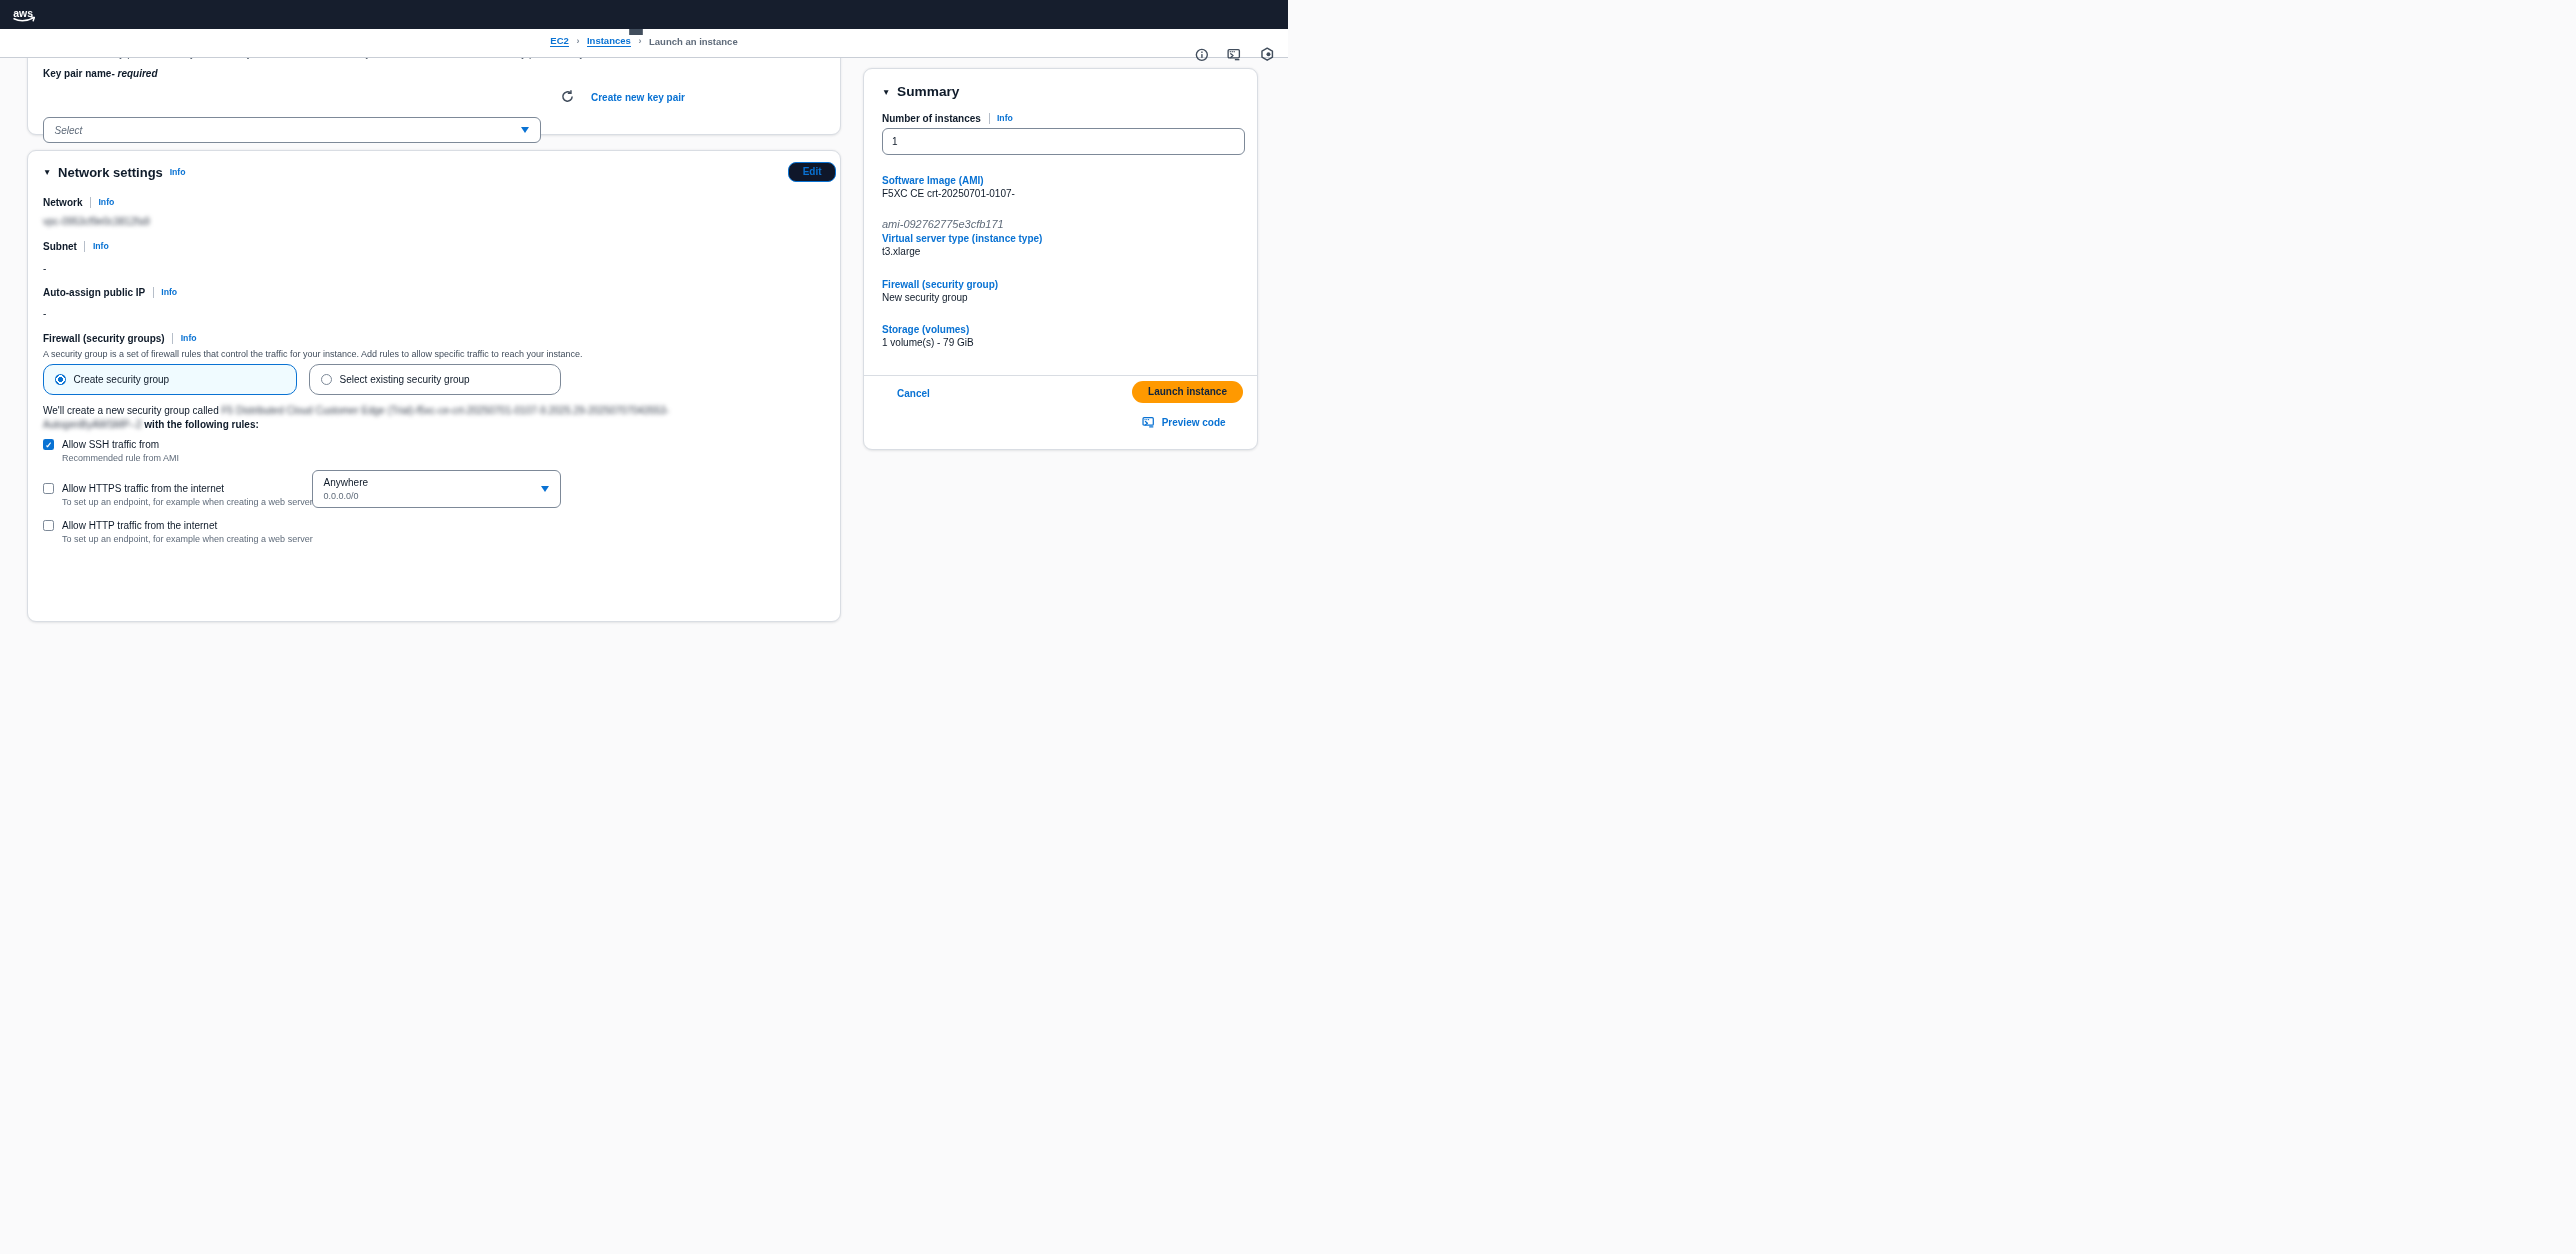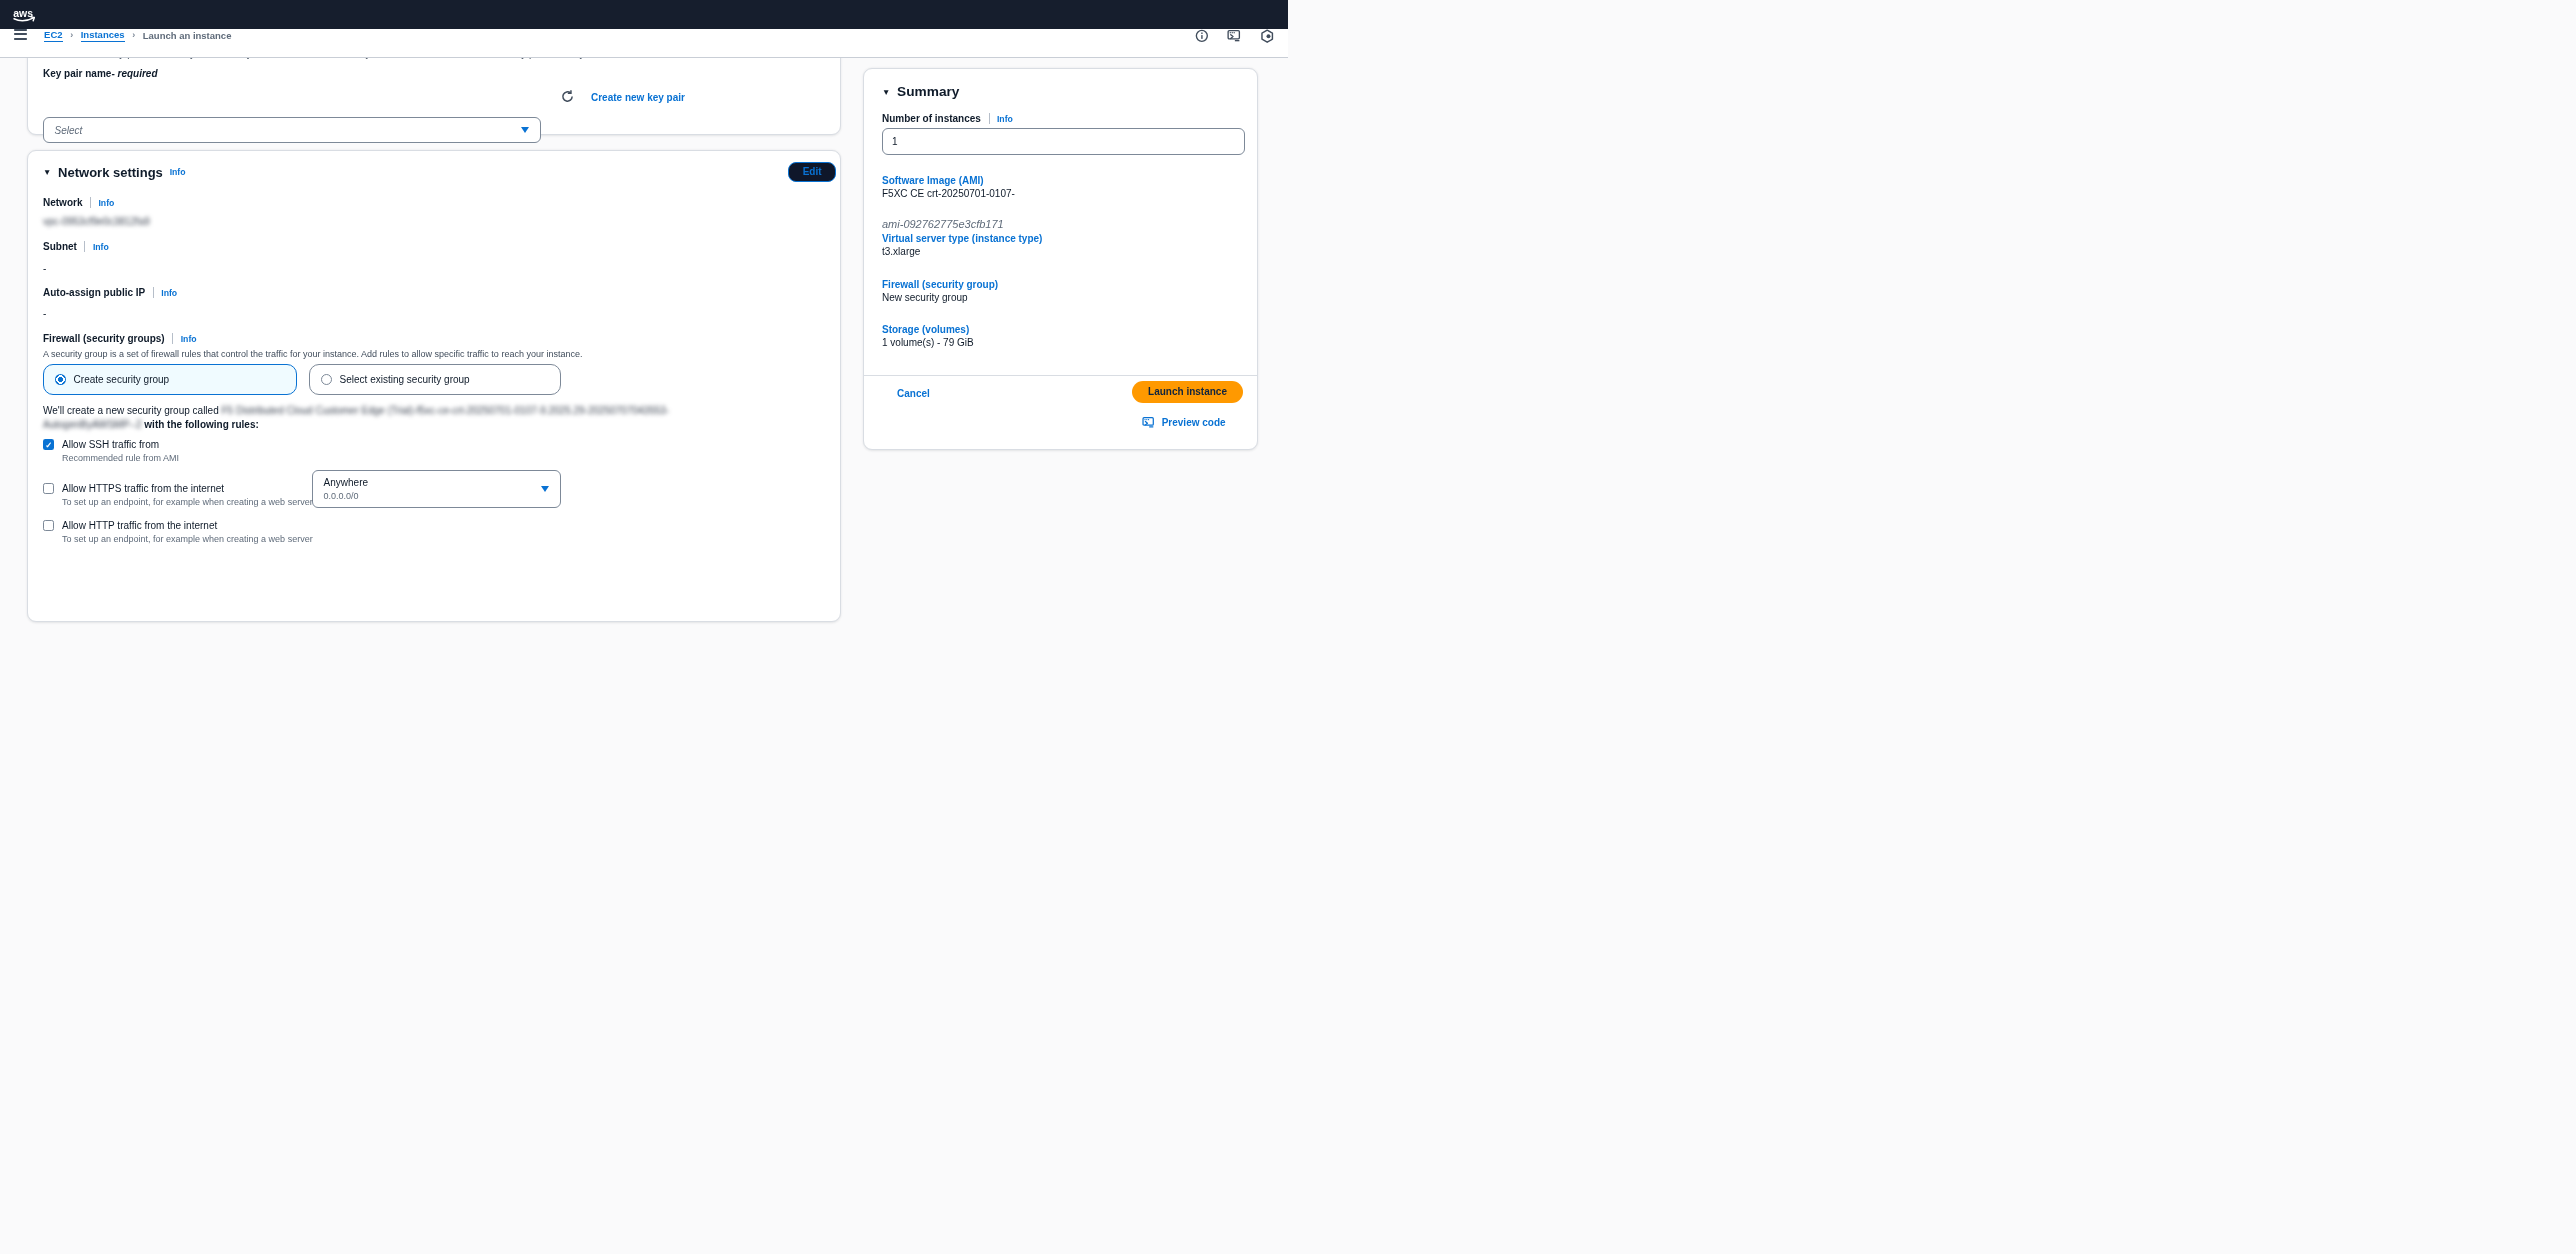--- a/index.html
+++ b/index.html
@@ -4,38 +4,38 @@
 <style>
   html,body{margin:0;padding:0;}
   body{
     width:1288px;height:627px;position:relative;overflow:hidden;
     background:#fafafb;font-family:"Liberation Sans",sans-serif;
     color:#0f1b2a;-webkit-font-smoothing:antialiased;
   }
   
   .topbar{position:absolute;left:0;top:0;width:100%;height:29px;background:#161e2d;display:flex;align-items:center;padding-left:10.6px;box-sizing:border-box;z-index:40;}
   
-  .navbar{position:absolute;left:0;top:29px;width:100%;height:29px;background:#fff;border-bottom:0.8px solid #c9ced6;display:flex;align-items:flex-start;padding:0 13.7px;box-sizing:border-box;z-index:30;}
+  .navbar{position:absolute;left:0;top:29px;width:100%;height:29px;background:#fff;border-bottom:0.8px solid #c9ced6;display:flex;align-items:center;padding:0 13.7px;box-sizing:border-box;z-index:30;flex-direction:column;}
   .hamburger{width:13.7px;height:10.6px;display:flex;flex-direction:column;justify-content:space-between;cursor:pointer;margin-right:16.7px;}
   .hamburger span{display:block;height:1.9px;background:#414d5c;border-radius:0.8px;}
   .crumbs{display:flex;align-items:center;gap:7.6px;font-size:9.5px;}
   .crumb-link{color:#0972d3;font-weight:bold;text-decoration:none;border-bottom:1.1px solid #0972d3;padding-bottom:0.8px;cursor:pointer;}
   .crumb-sep{color:#7d8998;font-size:9px;font-weight:bold;}
   .crumb-current{color:#5f6b7a;font-weight:bold;}
   .nav-icons{margin-left:auto;display:flex;align-items:center;gap:18px;}
   .nav-icons svg{display:block;cursor:pointer;}
   
   .card{position:absolute;background:#fff;border:0.8px solid #d9dde3;border-radius:9px;box-shadow:0 0.8px 2.3px rgba(15,27,42,.10);box-sizing:border-box;}
   .card-keypair{left:27px;top:41px;width:814px;height:94px;z-index:10;}
   .card-network{left:27px;top:150px;width:814px;height:472px;z-index:10;}
   .card-summary{left:863px;top:68px;width:395px;height:382px;z-index:10;}
   .clipped-line{position:absolute;left:15px;top:13.7px;width:776px;height:3px;overflow:hidden;}
   .clipped-line div{position:relative;top:-7.6px;font-size:10px;color:#414d5c;white-space:nowrap;}
   
-  .field-label{font-size:10px;font-weight:bold;color:#0f1b2a;display:flex;align-items:center;gap:7.6px;}
+  .field-label{font-size:10px;font-weight:bold;color:#0f1b2a;display:flex;gap:7.6px;}
   .label-div{width:0.8px;height:10.6px;background:#b6bec9;}
   .info-link{font-size:8.7px;font-weight:bold;color:#0972d3;cursor:pointer;}
   .req{font-style:italic;font-weight:bold;}
   .sub-gray{font-size:9px;color:#5f6b7a;}
   .dash-val{font-size:10px;color:#0f1b2a;}
   .redacted{filter:blur(2.3px);color:#3a4250;user-select:none;}
   
   .sel{border:1.1px solid #7d8998;border-radius:6px;background:#fff;display:flex;align-items:center;box-sizing:border-box;cursor:pointer;margin-top:32px;}
   .sel .ph{font-style:italic;color:#5f6b7a;font-size:10px;}
   .caret{width:0;height:0;border-left:4.6px solid transparent;border-right:4.6px solid transparent;border-top:6px solid #0972d3;margin-left:auto;}

